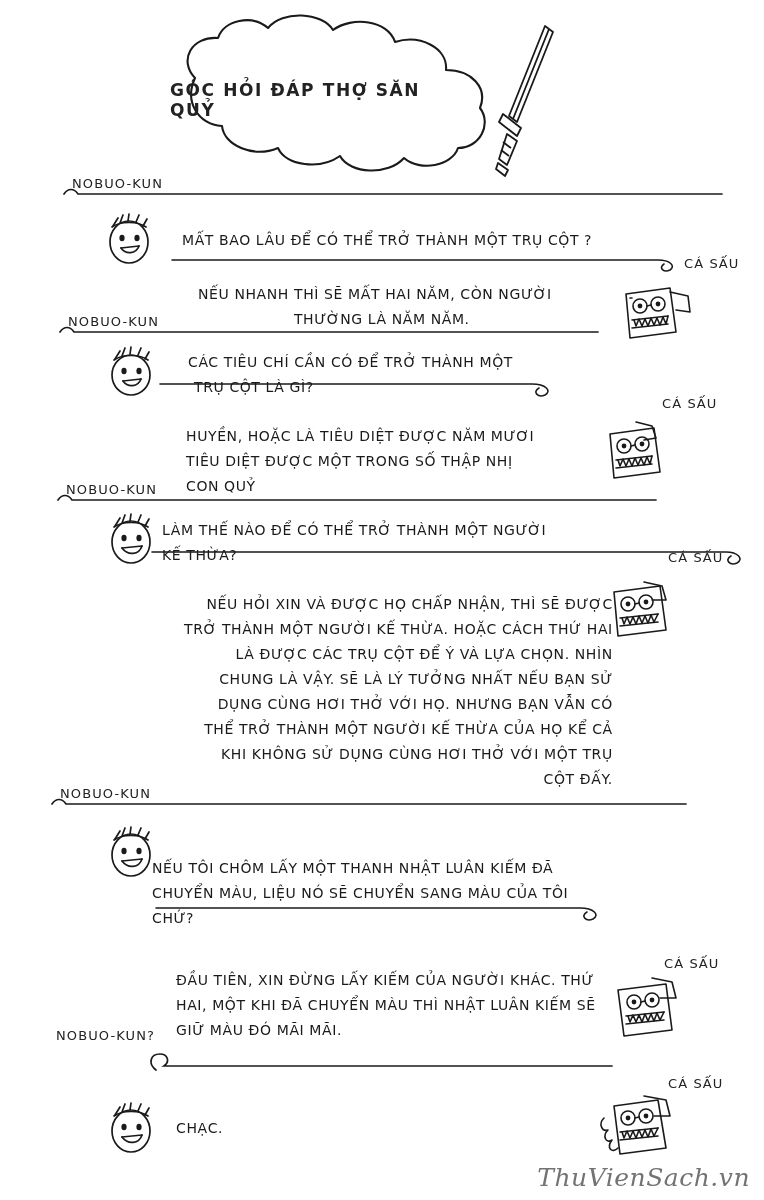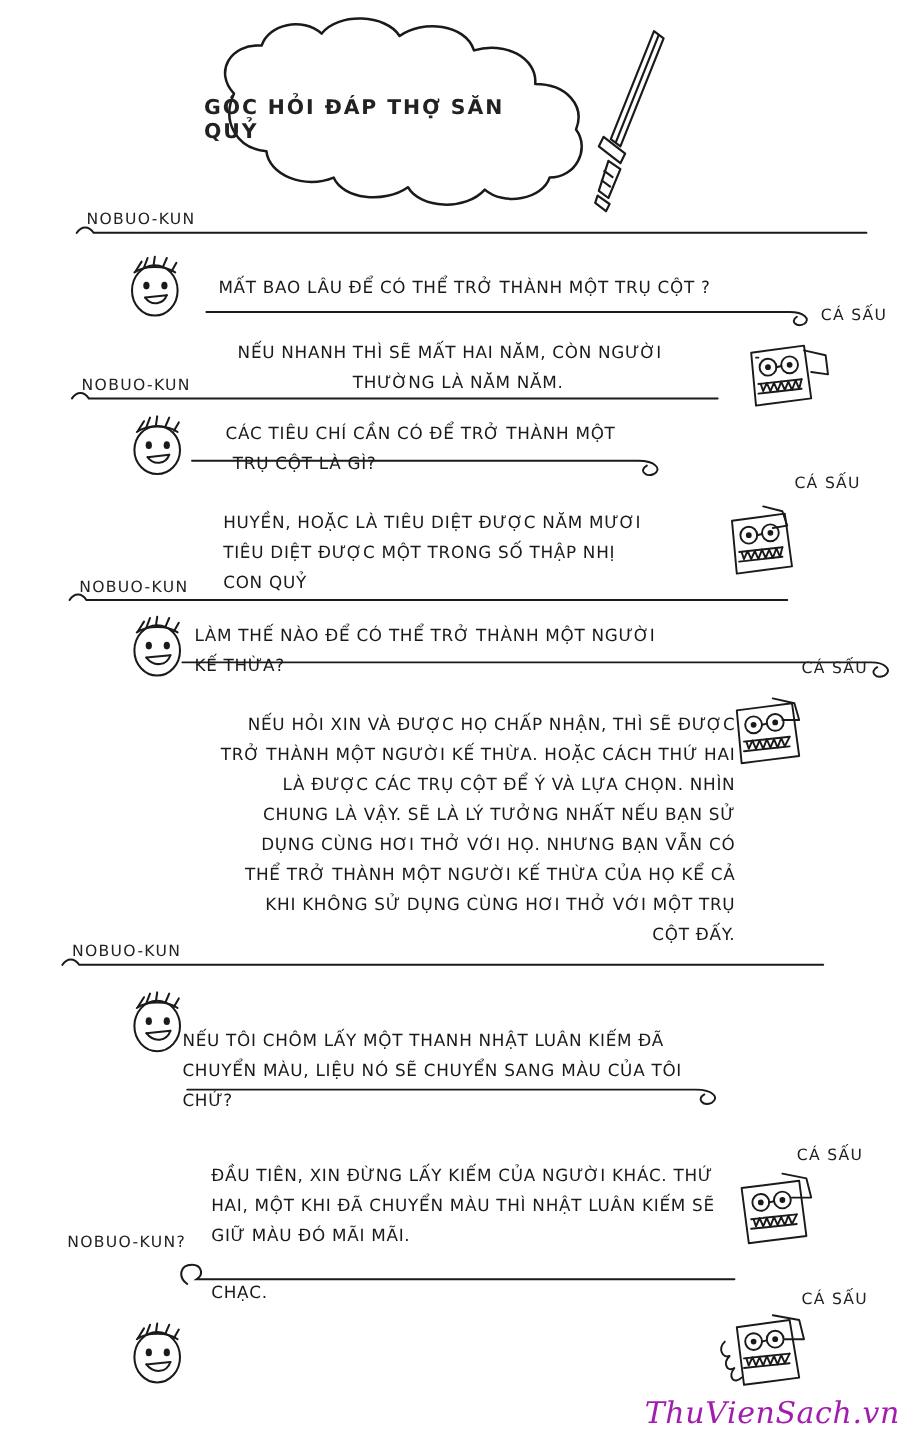--- a/index.html
+++ b/index.html
@@ -83,21 +83,21 @@
     position: absolute;
     right: 14px;
     bottom: 8px;
     font-family: "DejaVu Serif", serif;
     font-size: 25px;
     font-style: italic;
     color: #6fa8c9;
     letter-spacing: 0.5px;
     white-space: nowrap;
   }
-  .watermark .dark { color: #a21caf; }
+  .watermark .dark { color: #737373; }
 
   svg { display: block; overflow: visible; }
 </style>
 </head>
 <body>
 
 <div class="page">
 
   <div class="cloud-wrap">
     <svg width="420" height="180" viewBox="0 0 420 180">
@@ -371,21 +371,21 @@
         <path d="M15,19 L20,11 M22,16 L25,8 M30,14 L31,7 M38,15 L41,8 M45,19 L49,12"></path>
         <path d="M14,20 C22,14 40,14 48,20"></path>
         <ellipse cx="24" cy="31" rx="2.6" ry="3.2" fill="#1a1a1a" stroke="none"></ellipse>
         <ellipse cx="39" cy="31" rx="2.6" ry="3.2" fill="#1a1a1a" stroke="none"></ellipse>
         <path d="M22,41 C28,49 39,48 42,39"></path>
         <path d="M22,41 L42,39"></path>
       </g>
     </svg>
   </div>
 
-  <div class="dlg" style="left:176px; top:1066px;">
+  <div class="dlg" style="left:176px; top:1116px;">
     <div>CHẠC.</div>
   </div>
 
   <div class="speaker" style="left:668px; top:1076px;">CÁ SẤU</div>
   <div class="face" style="left:600px; top:1090px;">
     <svg width="100" height="90" viewBox="0 0 100 90">
       <g stroke="#1a1a1a" stroke-width="1.6" fill="none" stroke-linecap="round" stroke-linejoin="round">
         <path d="M44,6 L66,10 L70,26 L54,26"></path>
         <path d="M14,16 L58,10 L66,58 L20,64 Z"></path>
         <circle cx="28" cy="28" r="7"></circle>

